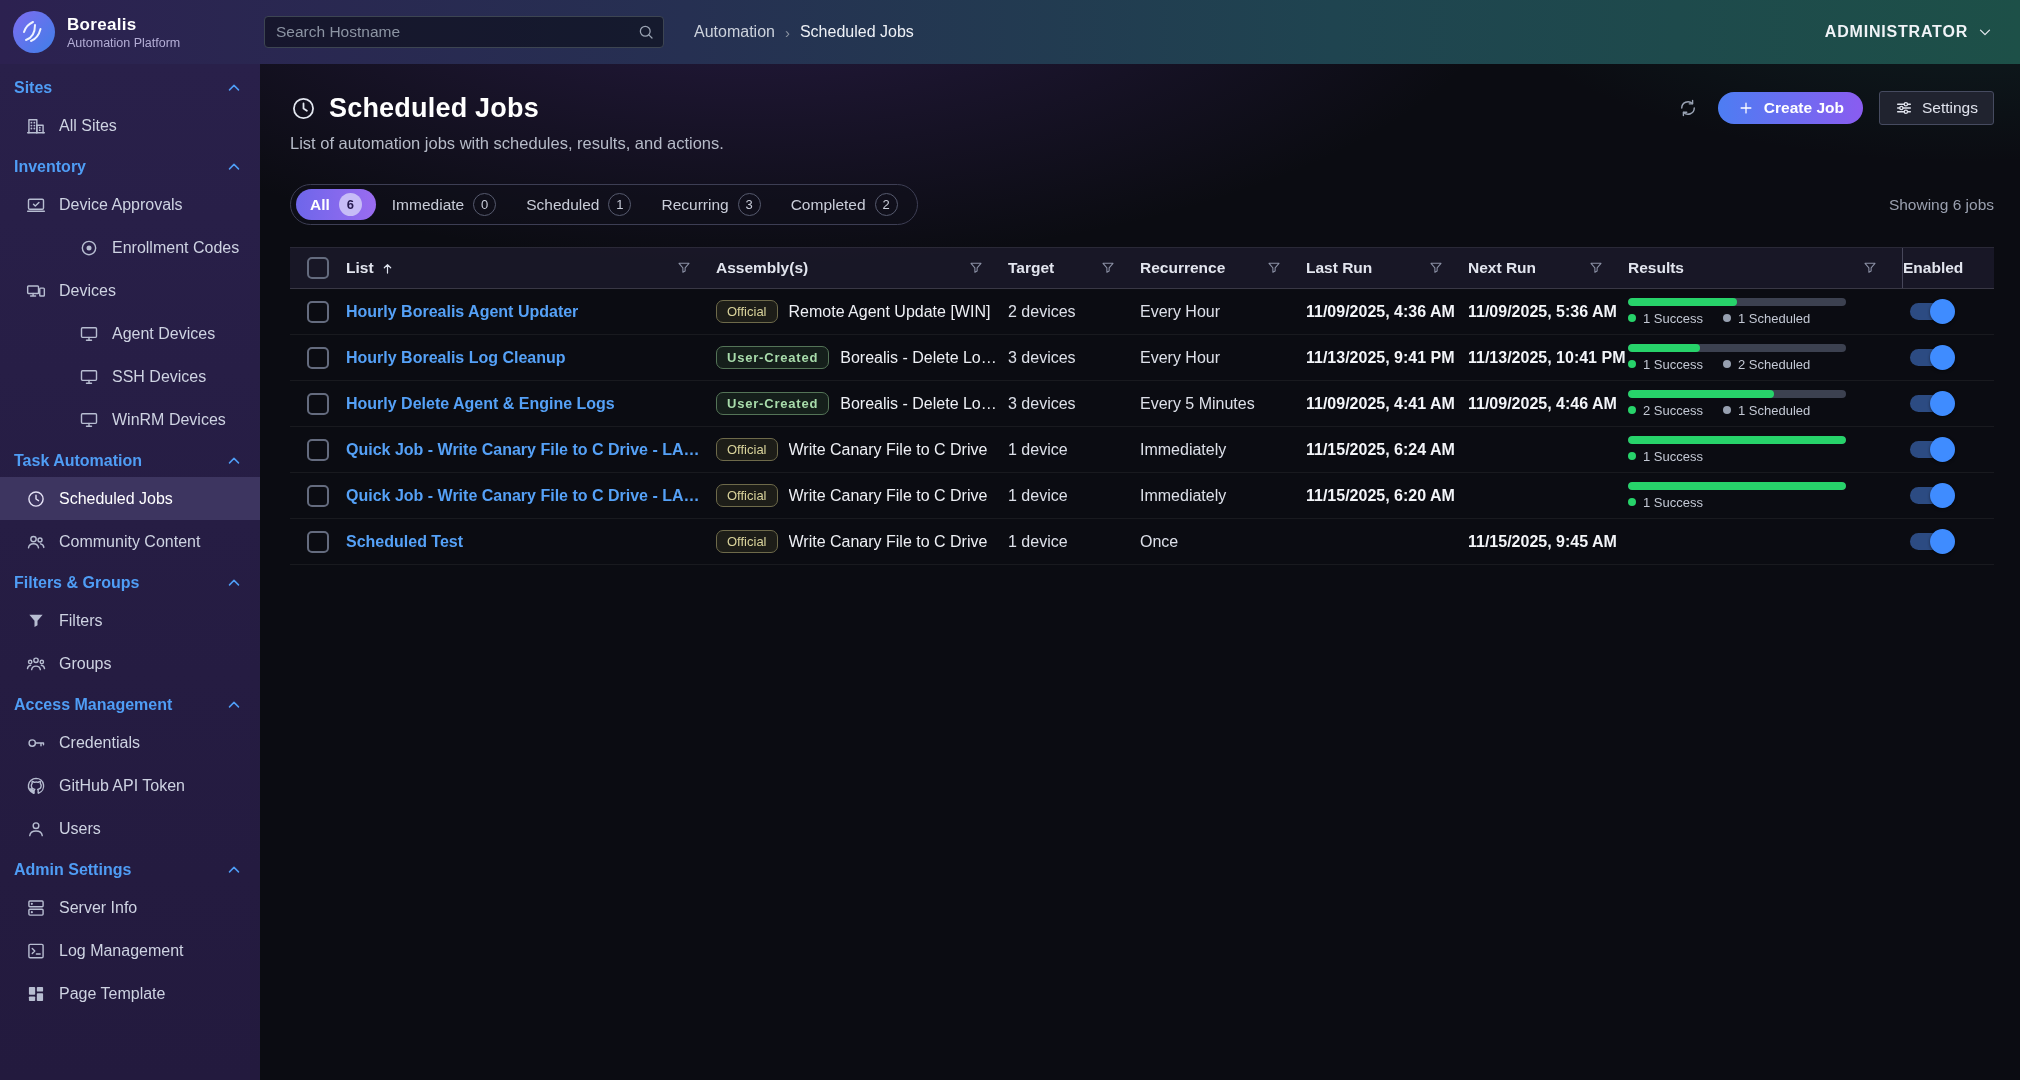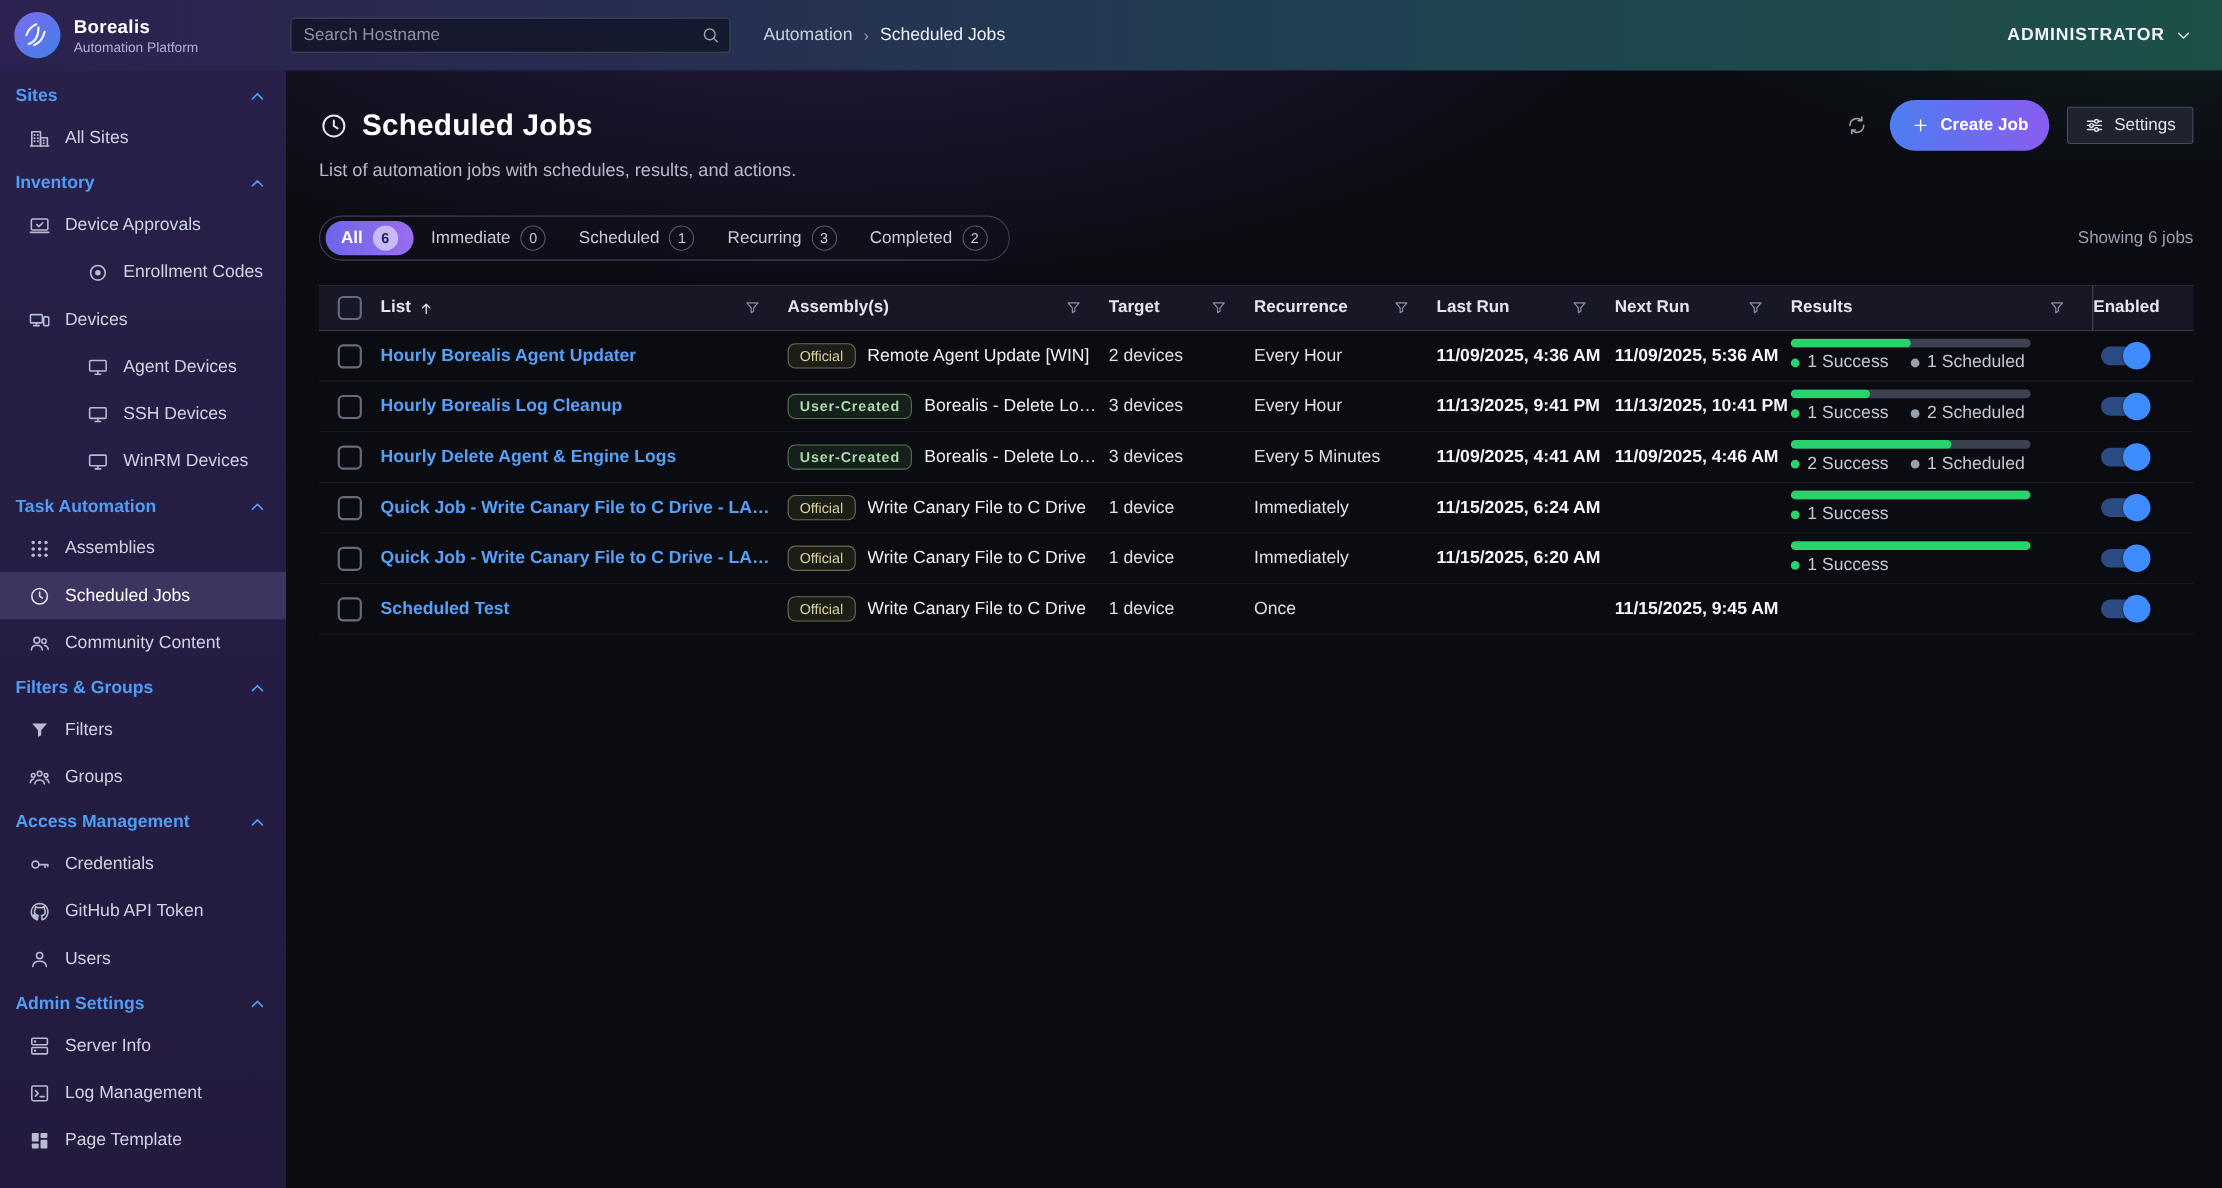--- a/index.html
+++ b/index.html
@@ -63,21 +63,21 @@
       radial-gradient(950px 430px at 97% -14%, rgba(28,96,86,.30), transparent 56%),
       #0b0c12;
     padding:27px 26px 0 30px; overflow:hidden;
   }
   .page-head { display:flex; align-items:center; }
   .title-wrap { display:flex; align-items:center; gap:12px; }
   .title-clock { width:27px; height:27px; color:#e2e6ef; stroke-width:1.6; }
   h1.page-title { font-size:27px; font-weight:700; color:#ffffff; letter-spacing:.2px; }
   .head-actions { margin-left:auto; display:flex; align-items:center; gap:16px; }
   .icon-btn { background:none; border:none; color:#9aa3b4; cursor:pointer; padding:4px; }
-  .btn-create { display:flex; align-items:center; gap:9px; height:46px; padding:0 19px;
+  .btn-create { display:flex; align-items:center; gap:9px; height:32px; padding:0 19px;
     border:none; border-radius:999px; cursor:pointer; font-family:inherit;
     background:linear-gradient(90deg,#4d7df2,#8a5cf0); color:#fff; font-size:15.5px; font-weight:600; }
   .btn-settings { display:flex; align-items:center; gap:9px; height:34px; padding:0 15px;
     border:1px solid #464b60; border-radius:3px; cursor:pointer; font-family:inherit;
     background:#20232f; color:#e0e3ed; font-size:15.5px; }
   .btn-create .i, .btn-settings .i { width:18px; height:18px; }
   .desc { margin-top:9px; font-size:16.5px; color:#b6bbc8; }
 
   .tabs-row { margin-top:31px; display:flex; align-items:center; justify-content:space-between; }
   .tabs { display:inline-flex; align-items:center; gap:2px; padding:4px 5px;
@@ -116,21 +116,21 @@
     white-space:nowrap; overflow:hidden; text-overflow:ellipsis; }
   .badge { font-size:13px; padding:3px 10px; border-radius:7px; margin-right:11px; white-space:nowrap; flex:none; }
   .badge.official { color:#d8d29a; border:1px solid #6e6a4a; background:rgba(82,78,42,.25); }
   .badge.user { color:#a8dcab; border:1px solid #547457; background:rgba(58,98,60,.22); }
   .asm-name { font-size:16px; color:#eef0f5; white-space:nowrap; overflow:hidden; text-overflow:ellipsis; }
   .cell-text { font-size:16px; color:#dde0e9; white-space:nowrap; }
   .cell-strong { font-size:16px; font-weight:700; color:#f3f5f9; white-space:nowrap; }
   .col-res { flex-direction:column; align-items:flex-start; justify-content:center; gap:5px; }
   .ptrack { width:218px; height:8px; border-radius:4px; background:#3c4150; overflow:hidden; }
   .pfill { height:100%; background:#27d36a; border-radius:4px; }
-  .rmeta { display:flex; align-items:center; gap:7px; font-size:16px; color:#c3c8d4; }
+  .rmeta { display:flex; align-items:center; gap:7px; font-size:13px; color:#c3c8d4; }
   .rmeta .gap { width:6px; }
   .dot { width:8px; height:8px; border-radius:50%; flex:none; }
   .dot.g { background:#27d36a; }
   .dot.n { background:#97a0b0; }
   .toggle { position:relative; width:42px; height:17px; border-radius:9px; background:#2c4b82; cursor:pointer; flex:none; margin-left:8px; }
   .toggle::after { content:""; position:absolute; right:-3px; top:-4px; width:25px; height:25px;
     border-radius:50%; background:#3f8cff; box-shadow:0 1px 3px rgba(0,0,0,.5); }
 </style>
 </head>
 <body>
@@ -241,36 +241,20 @@
     </svg>
     <span>WinRM Devices</span>
   </div>
 
   <div class="sect-head">
     <span>Task Automation</span>
     <svg class="chev" viewBox="0 0 24 24">
         <path d="M6 14.5l6-6 6 6"></path>
       </svg>
   </div>
-  <div class="item">
-    <svg class="i" viewBox="0 0 24 24">
-      <g fill="currentColor" stroke="none">
-          <circle cx="5" cy="5" r="1.9"></circle>
-          <circle cx="12" cy="5" r="1.9"></circle>
-          <circle cx="19" cy="5" r="1.9"></circle>
-          <circle cx="5" cy="12" r="1.9"></circle>
-          <circle cx="12" cy="12" r="1.9"></circle>
-          <circle cx="19" cy="12" r="1.9"></circle>
-          <circle cx="5" cy="19" r="1.9"></circle>
-          <circle cx="12" cy="19" r="1.9"></circle>
-          <circle cx="19" cy="19" r="1.9"></circle>
-        </g>
-    </svg>
-    <span>Assemblies</span>
-  </div>
   <div class="item sel">
     <svg class="i" viewBox="0 0 24 24">
       <circle cx="12" cy="12" r="8.5"></circle>
         <path d="M12 7.5V12l3 2"></path>
     </svg>
     <span>Scheduled Jobs</span>
   </div>
   <div class="item">
     <svg class="i" viewBox="0 0 24 24">
       <circle cx="9" cy="8.5" r="3.2"></circle>

